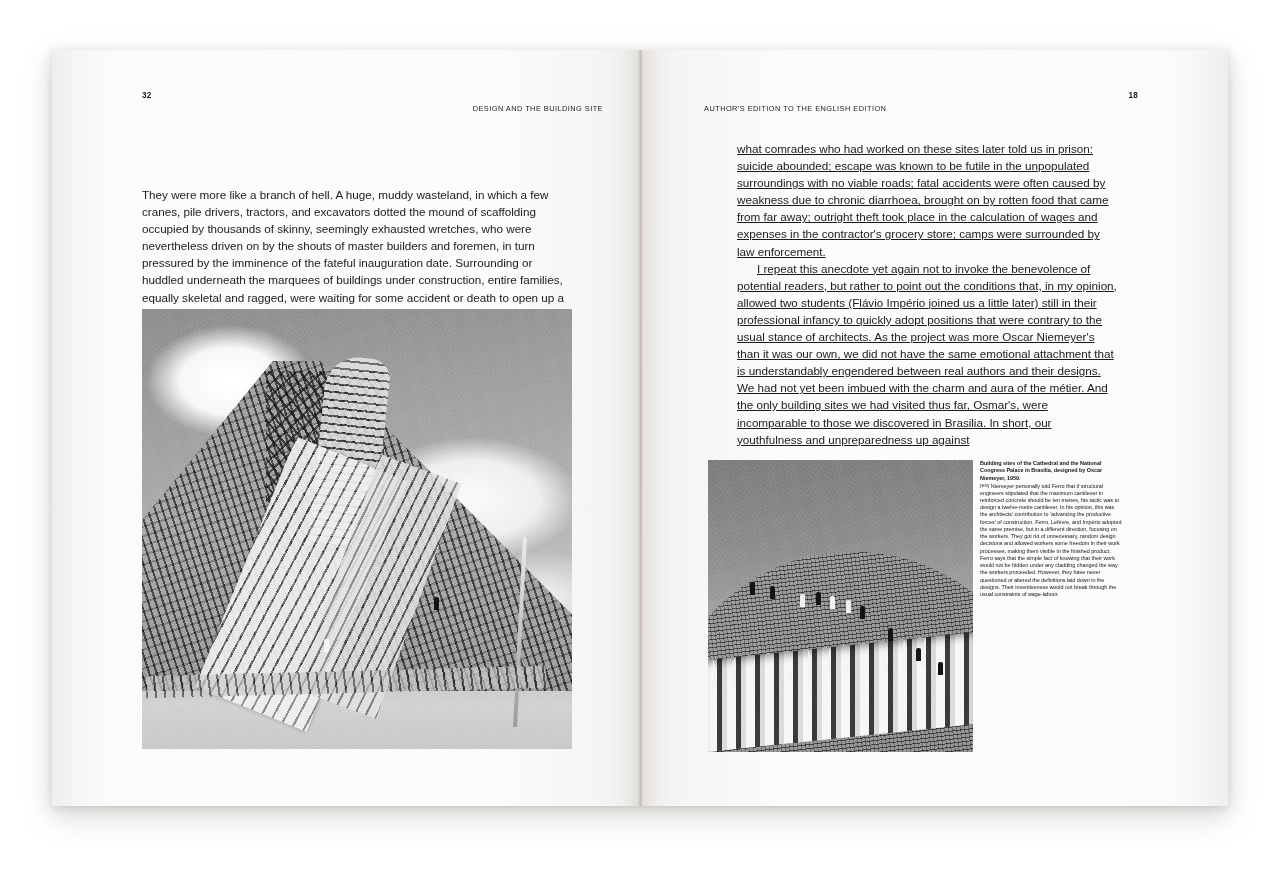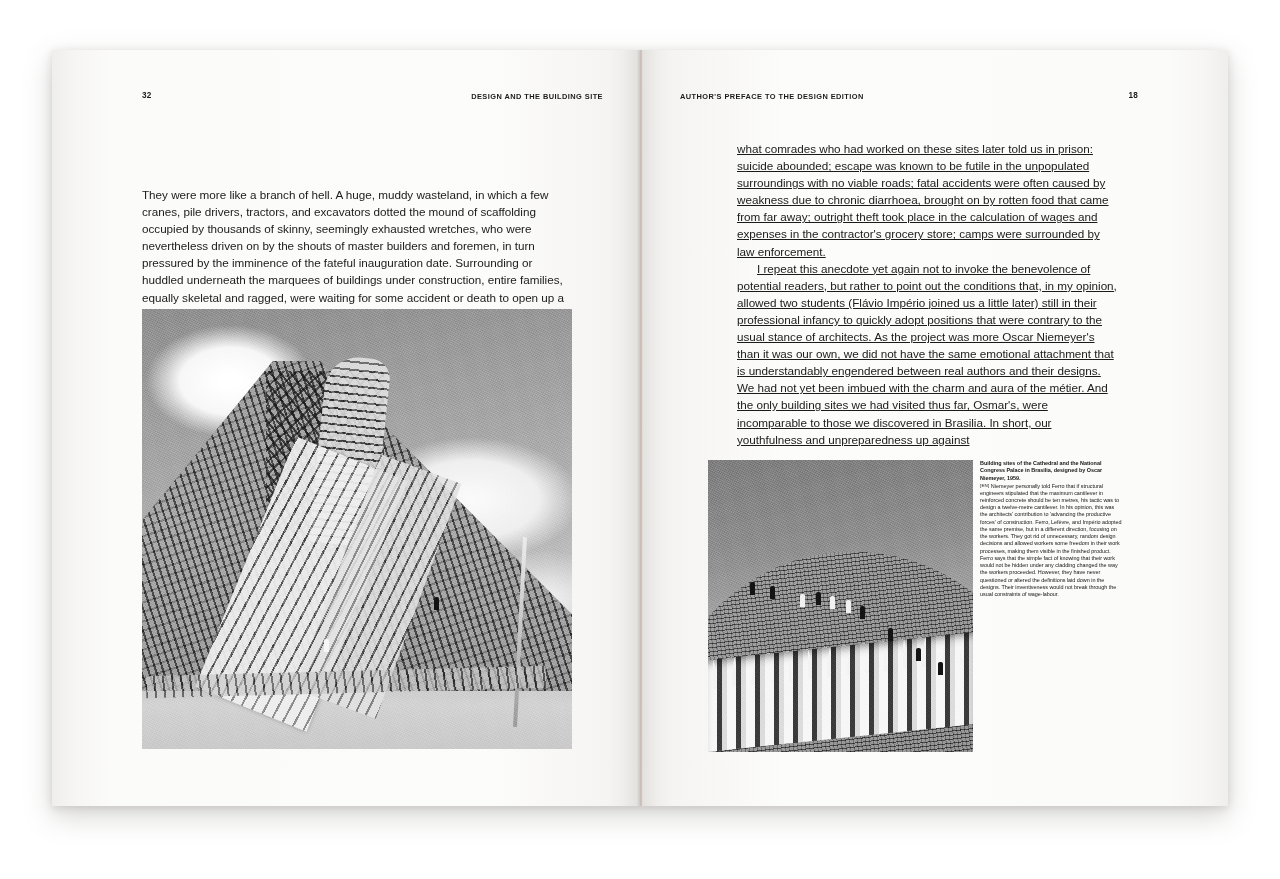--- a/index.html
+++ b/index.html
@@ -145,26 +145,27 @@
     top: 0;
     width: 2px;
     height: 100%;
     background: linear-gradient(180deg,
       rgba(200,178,170,0.55), rgba(205,186,178,0.85), rgba(200,178,170,0.55));
   }
 
   
   .running-head {
     position: absolute;
-    top: 42px;
+    top: 54px;
     font-size: 7.4px;
-    font-weight: bold;
+    font-weight: normal;
     letter-spacing: .45px;
     color: #1b1b1b;
     white-space: nowrap;
+    margin-left: 24px;
   }
   .folio {
     position: absolute;
     top: 41px;
     font-size: 8.2px;
     font-weight: bold;
     color: #1b1b1b;
     letter-spacing: .2px;
   }
 
@@ -452,21 +453,21 @@
         <div class="pl-pole"></div>
         <div class="pl-base"></div>
         <div class="worker" style="left:182px; top:330px; background:#f2f2f2;"></div>
         <div class="worker" style="left:292px; top:288px;"></div>
         <div class="grain"></div>
       </div>
     </div>
 
     <div class="page right">
 
-      <div class="running-head rp-head">AUTHOR'S PREFACE TO THE DESIGN EDITION</div>
+      <div class="running-head rp-head">AUTHOR'S EDITION TO THE ENGLISH EDITION</div>
 
       <div class="folio rp-folio">18</div>
 
       <div class="col rp-col">
         <p>what comrades who had worked on these sites later told us in prison: suicide abounded; escape was known to be futile in the unpopulated surroundings with no viable roads; fatal accidents were often caused by weakness due to chronic diarrhoea, brought on by rotten food that came from far away; outright theft took place in the calculation of wages and expenses in the contractor's grocery store; camps were surrounded by law enforcement.</p>
         <p>I repeat this anecdote yet again not to invoke the benevolence of potential readers, but rather to point out the conditions that, in my opinion, allowed two students (Flávio Império joined us a little later) still in their professional infancy to quickly adopt positions that were contrary to the usual stance of architects. As the project was more Oscar Niemeyer's than it was our own, we did not have the same emotional attachment that is understandably engendered between real authors and their designs. We had not yet been imbued with the charm and aura of the métier. And the only building sites we had visited thus far, Osmar's, were incomparable to those we discovered in Brasilia. In short, our youthfulness and unpreparedness up against</p>
       </div>
 
       <div class="photo photo-right">
         <div class="sky pr-sky"></div>

